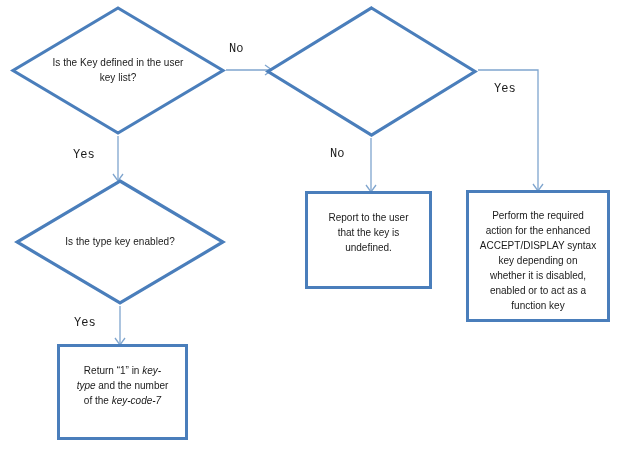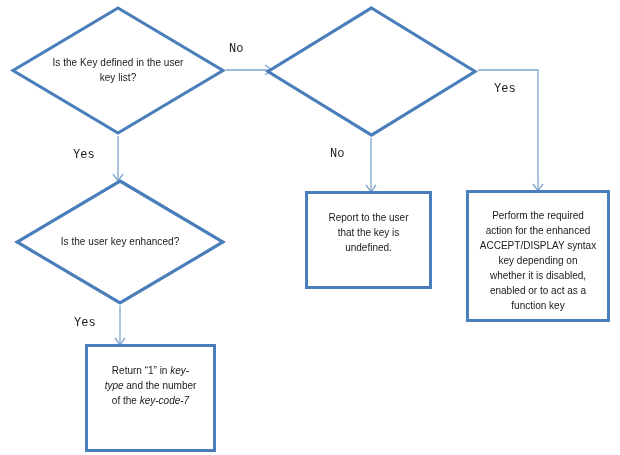--- a/index.html
+++ b/index.html
@@ -131,32 +131,32 @@
   <div class="diamond" style="left:265px; top:5px; width:213px; height:133px;">
     <svg width="213" height="133" viewBox="0 0 213 133">
       <polygon points="106.5,3 210,66.5 106.5,130 3,66.5" fill="#ffffff" stroke="#4A7EBB" stroke-width="3.2"></polygon>
     </svg>
   </div>
 
   <div class="diamond" style="left:14px; top:178px; width:212px; height:128px;">
     <svg width="212" height="128" viewBox="0 0 212 128">
       <polygon points="106,3 209,64 106,125 3,64" fill="#ffffff" stroke="#4A7EBB" stroke-width="3.2"></polygon>
     </svg>
-    <div class="dlabel">Is the user key enhanced?</div>
+    <div class="dlabel">Is the type key enabled?</div>
   </div>
 
   <div class="pbox topalign" style="left:305px; top:191px; width:127px; height:98px;">
     <div class="btext">Report to the user<br>that the key is<br>undefined.</div>
   </div>
 
   <div class="pbox topalign2" style="left:466px; top:190px; width:144px; height:132px;">
     <div class="btext">Perform the required<br>action for the enhanced<br>ACCEPT/DISPLAY syntax<br>key depending on<br>whether it is disabled,<br>enabled or to act as a<br>function key</div>
   </div>
 
-  <div class="pbox topalign" style="left:57px; top:344px; width:131px; height:108px;margin-left:28px;">
+  <div class="pbox topalign" style="left:57px; top:344px; width:131px; height:96px;">
     <div class="btext">Return “1” in <em>key-<br>type</em> and the number<br>of the <em>key-code-7</em></div>
   </div>
 
   <div class="elabel" style="left:229px; top:42px;">No</div>
   <div class="elabel" style="left:73px; top:148px;">Yes</div>
   <div class="elabel" style="left:330px; top:147px;">No</div>
   <div class="elabel" style="left:494px; top:82px;">Yes</div>
   <div class="elabel" style="left:74px; top:316px;">Yes</div>
 
 </div>

